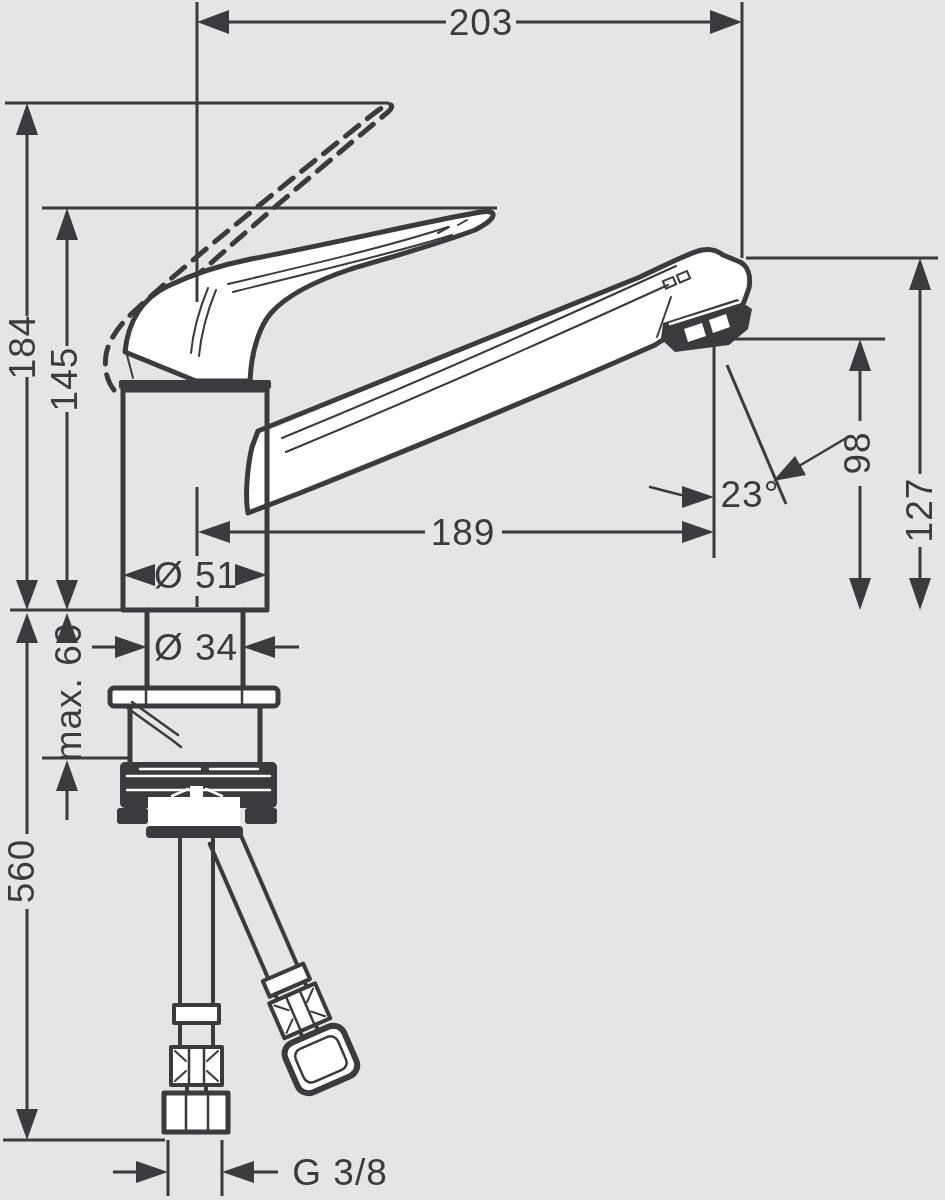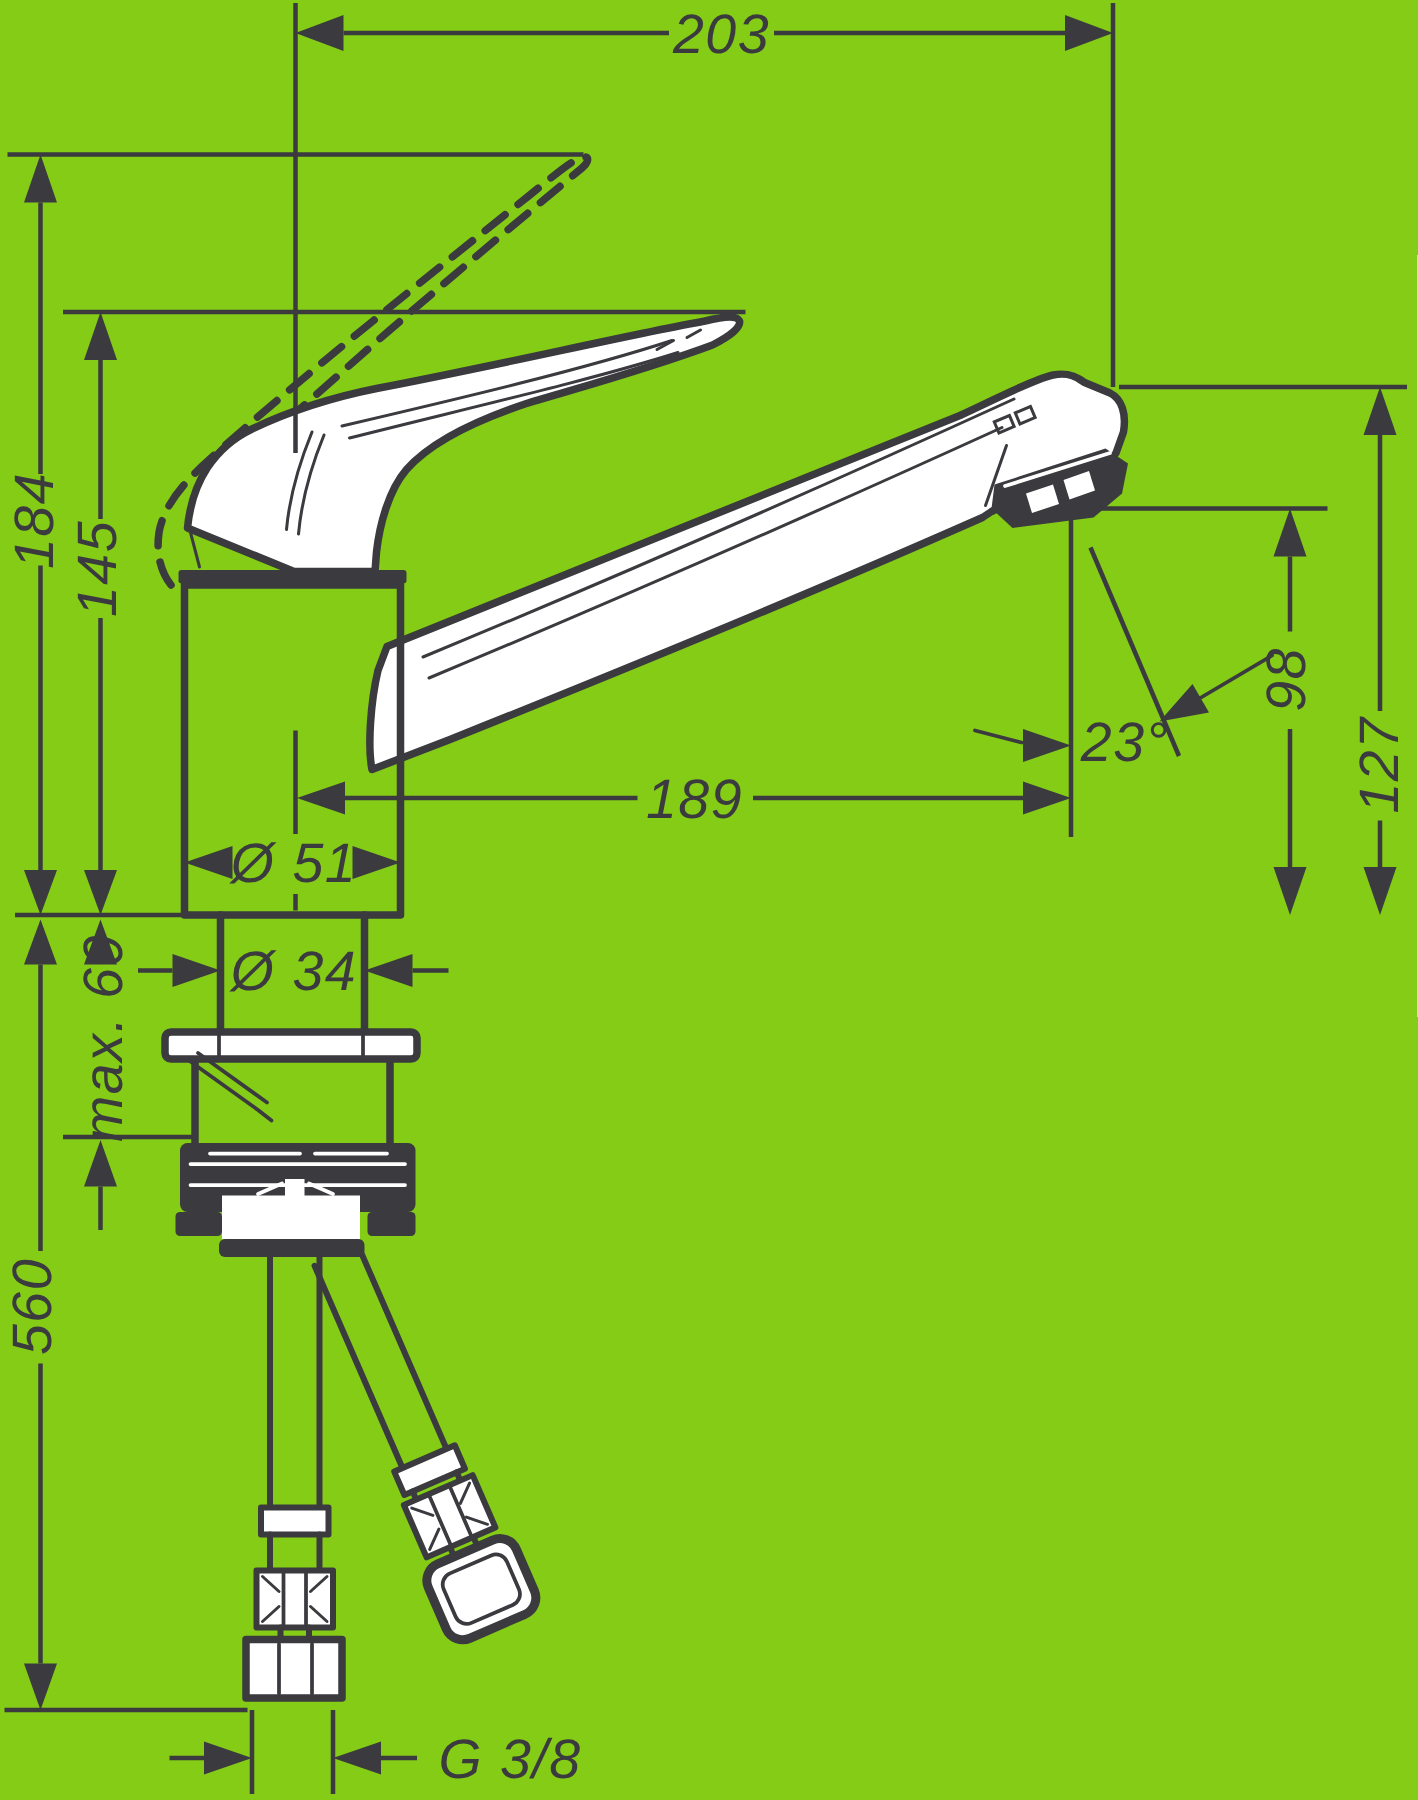--- a/index.html
+++ b/index.html
@@ -1,18 +1,18 @@
 <!DOCTYPE html>
 <html><head>
 <meta charset="utf-8">
 <style>
   html,body { margin:0; padding:0; background:#ffffff; }
   .stage {
-    position:relative; width:945px; height:1200px; background:#84cc16;
-    font-family:"Liberation Sans", sans-serif; overflow:hidden;font-style:italic;
+    position:relative; width:945px; height:1200px; background:#e5e5e5;
+    font-family:"Liberation Sans", sans-serif; overflow:hidden;
   }
   svg { display:block; }
   .ink   { stroke:#3a3a3f; fill:none; stroke-width:5; stroke-linejoin:round; stroke-linecap:round; }
   .ink4  { stroke:#3a3a3f; fill:none; stroke-width:4; stroke-linejoin:round; stroke-linecap:round; }
   .thin  { stroke:#3a3a3f; fill:none; stroke-width:2; stroke-linecap:round; }
   .thin25{ stroke:#3a3a3f; fill:none; stroke-width:2.5; stroke-linecap:round; }
   .dim   { stroke:#3a3a3f; fill:none; stroke-width:3; stroke-linecap:butt; }
   .arr   { fill:#3a3a3f; stroke:none; }
   .solid { fill:#3a3a3f; stroke:none; }
   .whitefill { fill:#ffffff; stroke:#3a3a3f; stroke-width:5; stroke-linejoin:round; }

